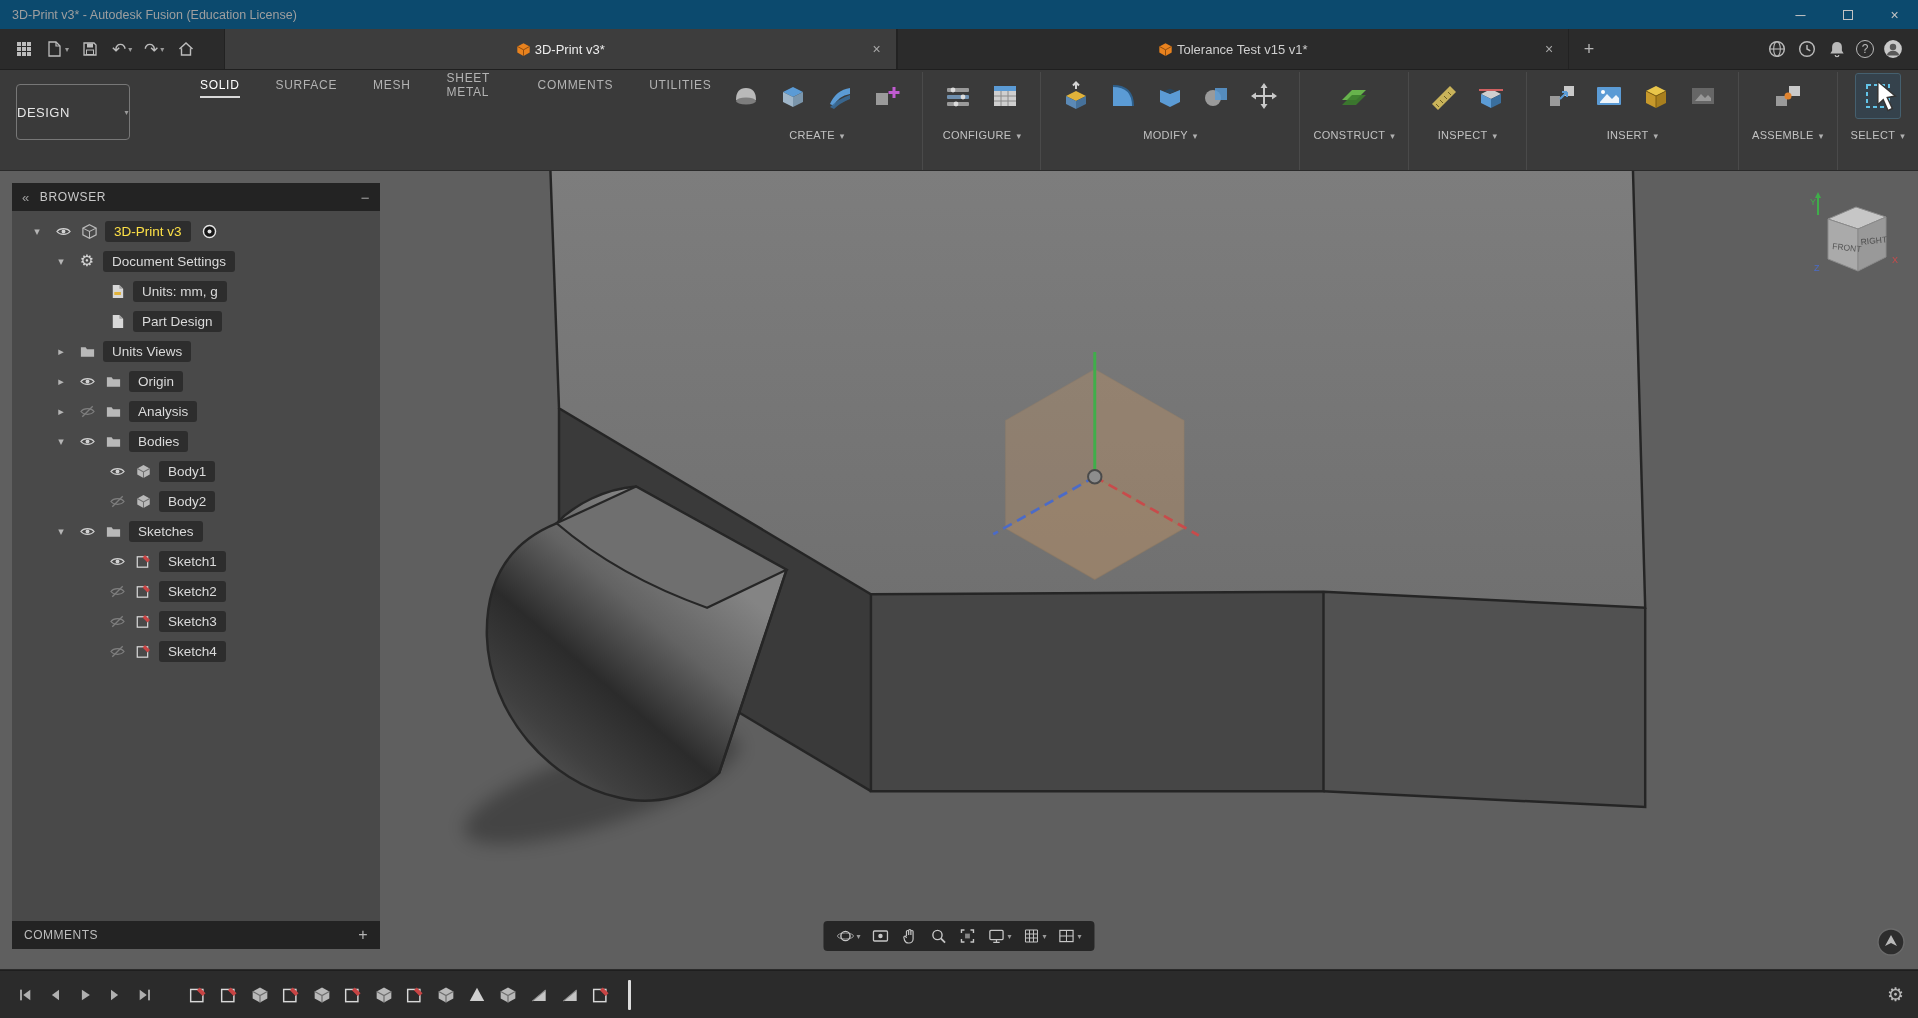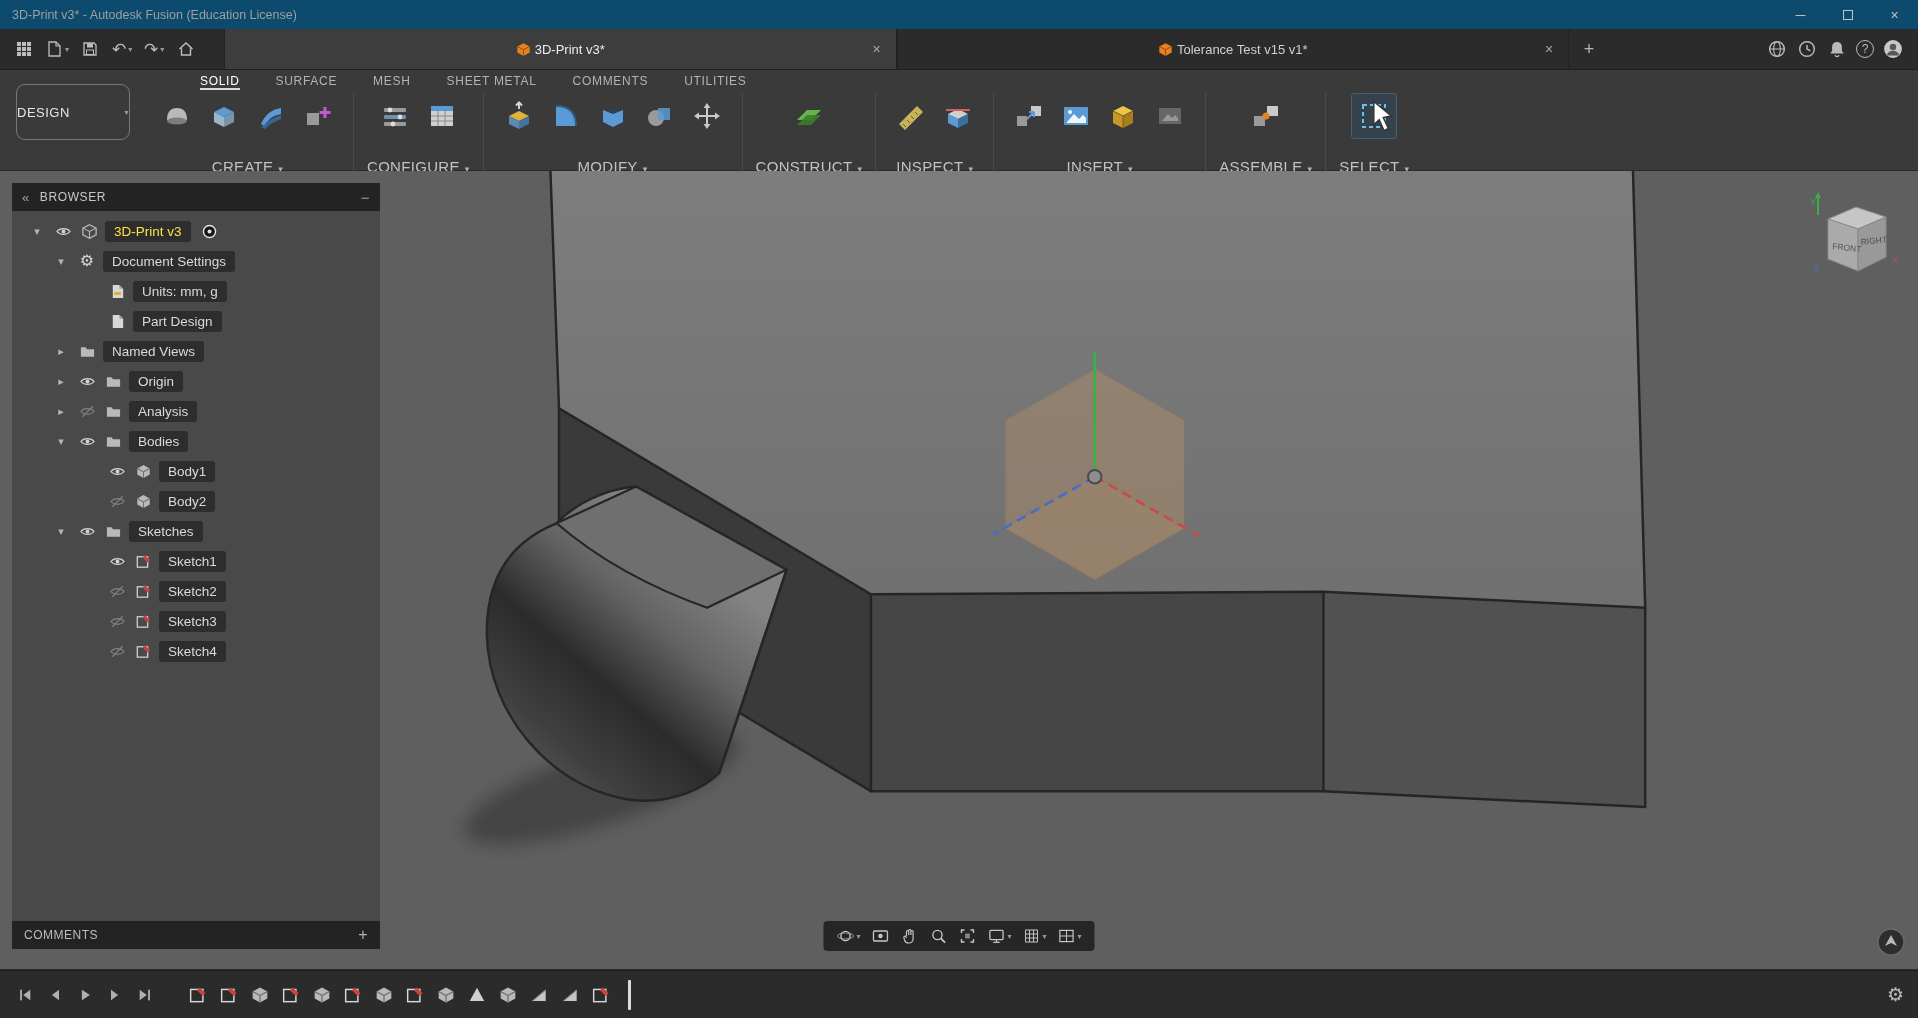--- a/index.html
+++ b/index.html
@@ -27,33 +27,33 @@
 .doc-tab .tab-close{position:absolute;right:10px;color:#a8a8a8;font-size:14px;width:18px;text-align:center}
 .tab-cube{width:15px;height:15px}
 .new-tab{width:40px;display:flex;align-items:center;justify-content:center;font-size:18px;color:#b5b5b5}
 .tb-right{display:flex;align-items:center;gap:8px;padding:0 14px;margin-left:auto}
 .round-icon{width:22px;height:22px;display:flex;align-items:center;justify-content:center;color:#b9b9b9}
 .round-icon svg{width:20px;height:20px}
 .help-circle{width:18px;height:18px;border:1.4px solid #b9b9b9;border-radius:50%;display:flex;align-items:center;justify-content:center;font-size:12px;color:#b9b9b9}
 
 
 .ribbon{height:101px;background:#3a3a3a;display:flex;border-bottom:1px solid #2a2a2a}
-.workspace-box{margin:14px 12px 0 16px;width:114px;height:56px;border:1px solid #777;border-radius:9px;display:flex;align-items:center;justify-content:space-between;gap:7px;font-size:13px;letter-spacing:.5px;color:#e6e6e6}
-.ribbon-main{flex:1;display:flex;flex-direction:column}
+.workspace-box{margin:14px 12px 0 16px;width:114px;height:56px;border:1px solid #777;border-radius:4px;display:flex;align-items:center;justify-content:space-between;gap:7px;font-size:13px;letter-spacing:.5px;color:#e6e6e6}
+.ribbon-main{flex:1;display:flex;flex-direction:row}
 .ribbon-tabs{display:flex;gap:36px;padding-left:58px;height:28px;align-items:stretch}
 .ribbon-tab{font-size:12px;letter-spacing:.7px;color:#b3b3b3;display:flex;align-items:center;border-bottom:2px solid transparent;padding-top:4px}
 .ribbon-tab.active{color:#fff;border-bottom-color:#d9d9d9}
 .ribbon-groups{flex:1;display:flex;align-items:stretch;padding-top:2px}
 .rgroup{display:flex;flex-direction:column;align-items:center;padding:0 13px;border-right:1px solid #4a4a4a}
 .rgroup:last-child{border-right:none}
 .rgroup-icons{display:flex;gap:3px;height:48px;align-items:center}
 .tool{width:44px;height:44px;display:flex;align-items:center;justify-content:center;border-radius:2px;position:relative}
 .tool svg{width:32px;height:32px}
 .tool.select-active{background:#35424c;outline:1px solid #45606f}
-.rgroup-label{margin-top:18px;font-size:15px;color:#c2c2c2;letter-spacing:.3px;display:flex;gap:5px;align-items:center}
+.rgroup-label{margin-top:9px;font-size:11px;color:#c2c2c2;letter-spacing:.3px;display:flex;gap:5px;align-items:center}
 .cd::after{content:"▾";font-size:9px;color:#b0b0b0}
 .cursor-overlay{position:absolute;right:-4px;top:6px;width:18px;height:22px}
 
 
 .viewport{position:absolute;top:171px;left:0;width:1918px;height:798px;overflow:hidden;background:#5f5f5f}
 .scene{position:absolute;inset:0;display:block}
 
 
 .viewcube{position:absolute;right:8px;top:16px;width:112px;height:112px}
 
@@ -682,21 +682,21 @@
           <span class="pill">Part Design</span>
         </div>
 
         <div class="trow" style="padding-left:36px">
           <span class="slot caret-slot">▸</span>
           <span class="slot icon-col">
               <svg>
                 <use href="#i-folder"></use>
               </svg>
             </span>
-          <span class="pill">Named Views</span>
+          <span class="pill">Units Views</span>
         </div>
 
         <div class="trow" style="padding-left:36px">
           <span class="slot caret-slot">▸</span>
           <span class="slot eye-on">
               <svg>
                 <use href="#i-eye"></use>
               </svg>
             </span>
           <span class="slot icon-col">

